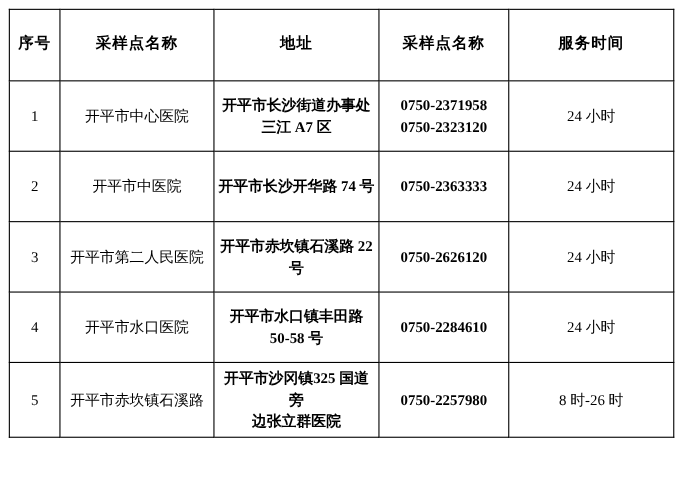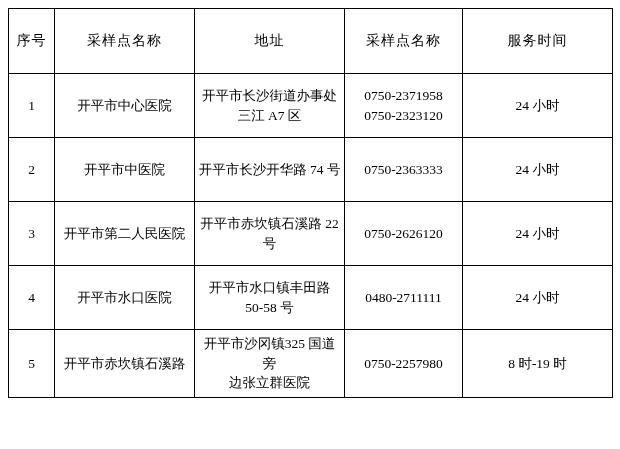--- a/index.html
+++ b/index.html
@@ -37,36 +37,37 @@
     border: 1px solid #000000;
     text-align: center;
     vertical-align: middle;
     font-weight: normal;
     font-size: 13.5px;
     line-height: 1.45;
     padding: 4px 2px;
     word-break: break-all;
   }
   table.sampling-table thead th {
-    font-weight: normal;
+    font-weight: bold;
     font-size: 14px;
     height: 56px;
     letter-spacing: 1px;
   }
   table.sampling-table tbody td {
     height: 55px;
   }
   .col-no    { width: 46px; }
   .col-name  { width: 140px; }
   .col-addr  { width: 150px; }
   .col-phone { width: 118px; }
   .col-time  { width: 150px; }
 
   .cell-lines span {
     display: block;
+    font-weight: bold;
   }
   .num-cell {
     font-size: 13.5px;
   }
 </style>
 </head>
 <body>
 
 <div class="page">
   <div class="table-wrap">
@@ -125,32 +126,32 @@
           <td>24 小时</td>
         </tr>
         <tr>
           <td class="num-cell">4</td>
           <td>开平市水口医院</td>
           <td class="cell-lines">
             <span>开平市水口镇丰田路</span>
             <span>50-58 号</span>
           </td>
           <td class="cell-lines">
-            <span>0480-2711111</span>
+            <span>0750-2284610</span>
           </td>
           <td>24 小时</td>
         </tr>
         <tr>
           <td class="num-cell">5</td>
           <td>开平市赤坎镇石溪路</td>
           <td class="cell-lines">
             <span>开平市沙冈镇325 国道旁</span>
             <span>边张立群医院</span>
           </td>
           <td class="cell-lines">
             <span>0750-2257980</span>
           </td>
-          <td>8 时-19 时</td>
+          <td>8 时-26 时</td>
         </tr>
       </tbody>
     </table>
   </div>
 </div>
 
 </body></html>

